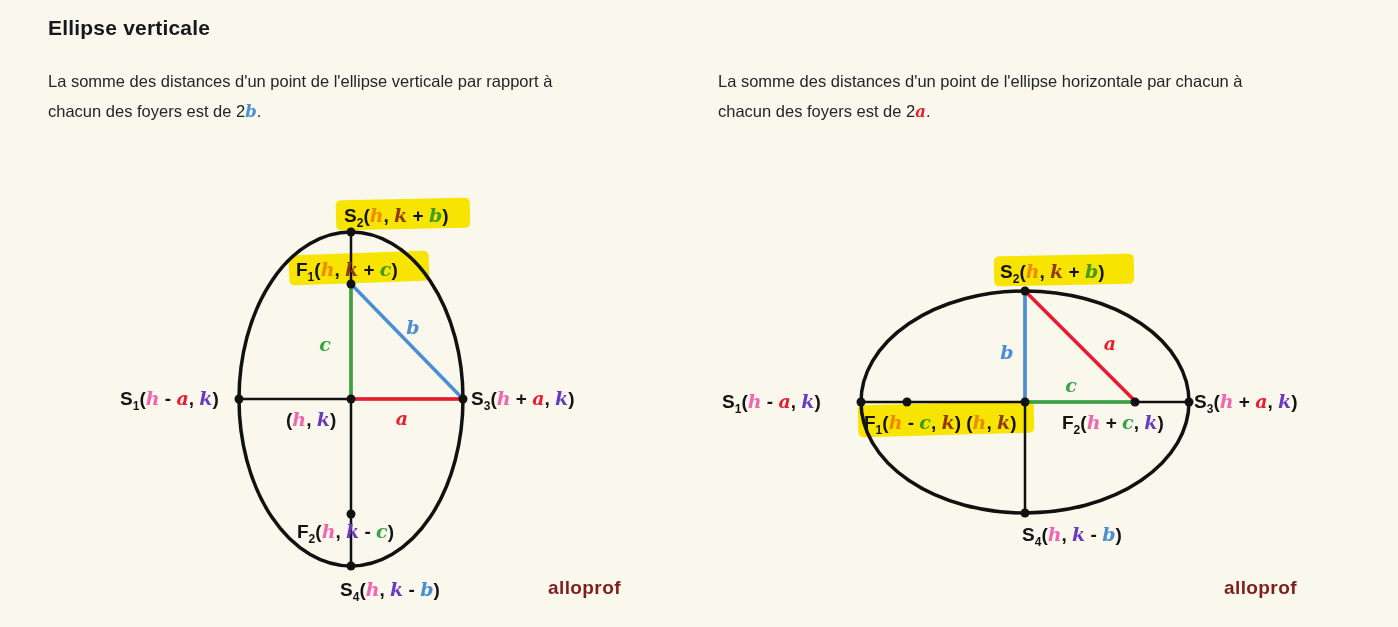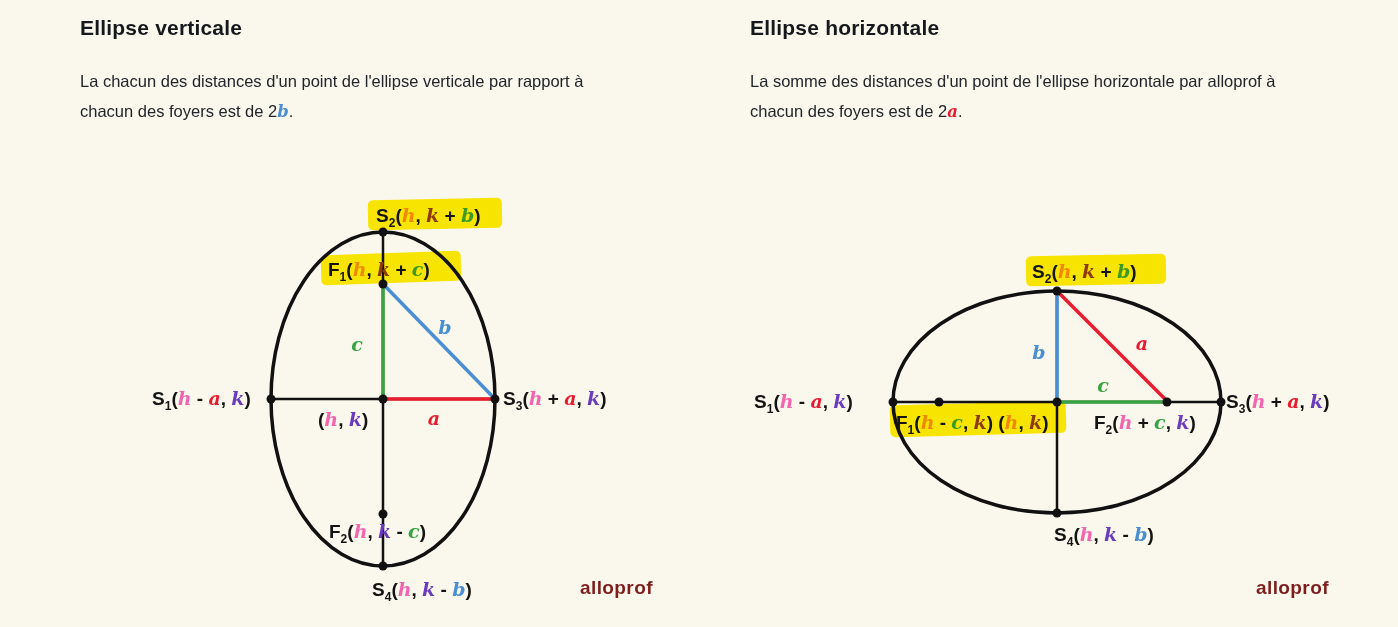--- a/index.html
+++ b/index.html
@@ -1,18 +1,18 @@
 <!DOCTYPE html>
 <html><head>
 <meta charset="utf-8">
 <style>
   * { margin:0; padding:0; box-sizing:border-box; }
   html,body { width:1398px; height:627px; }
   body { font-family:"Liberation Sans", sans-serif; background:#faf8ec; position:relative; overflow:hidden; }
-  .page { position:absolute; inset:0;margin-left:32px; }
+  .page { position:absolute; inset:0; }
   .title { position:absolute; top:16px; font-size:21px; font-weight:700; color:#15181c; letter-spacing:0.2px; }
   .title.left { left:48px; }
   .title.right { left:718px; }
   .intro { position:absolute; top:66px; font-size:16.5px; line-height:30px; color:#22262b; }
   .intro.left { left:48px; }
   .intro.right { left:718px; }
   .mathvar { font-family:"DejaVu Serif", serif; font-style:italic; font-weight:600; }
   .mv-blue { color:#4a8fd3; }
   .mv-red  { color:#e81c2e; }
   .logo { position:absolute; font-size:19px; font-weight:700; color:#7f1d1d; letter-spacing:0.4px; }
@@ -29,25 +29,24 @@
   .seg-blue  { stroke:#4a8fd3; stroke-width:3.5; }
   .seg-red   { stroke:#e81c2e; stroke-width:3.5; }
   .dot { fill:#111; }
 </style>
 </head>
 <body>
 
 <div class="page">
 
   <h2 class="title left">Ellipse verticale</h2>
-  <h2 class="title right">Ellipse horizontale</h2>
 
-  <p class="intro left"><span>La chacun des distances d'un point de l'ellipse verticale par rapport à</span><br><span>chacun des foyers est de 2</span><span class="mathvar mv-blue">b</span><span>.</span></p>
+  <p class="intro left"><span>La somme des distances d'un point de l'ellipse verticale par rapport à</span><br><span>chacun des foyers est de 2</span><span class="mathvar mv-blue">b</span><span>.</span></p>
 
-  <p class="intro right"><span>La somme des distances d'un point de l'ellipse horizontale par alloprof à</span><br><span>chacun des foyers est de 2</span><span class="mathvar mv-red">a</span><span>.</span></p>
+  <p class="intro right"><span>La somme des distances d'un point de l'ellipse horizontale par chacun à</span><br><span>chacun des foyers est de 2</span><span class="mathvar mv-red">a</span><span>.</span></p>
 
   <svg class="diagram" width="1398" height="627" viewBox="0 0 1398 627">
 
     <g>
       <rect class="hl" x="336" y="199" width="134" height="30" rx="5" transform="rotate(-1.2 403 214)"></rect>
       <rect class="hl" x="289" y="253" width="140" height="30" rx="5" transform="rotate(-2 359 268)"></rect>
 
       <ellipse class="outline" cx="351" cy="399" rx="112" ry="167"></ellipse>
       <line class="axis" x1="351" y1="232" x2="351" y2="566"></line>
       <line class="axis" x1="239" y1="399" x2="463" y2="399"></line>

